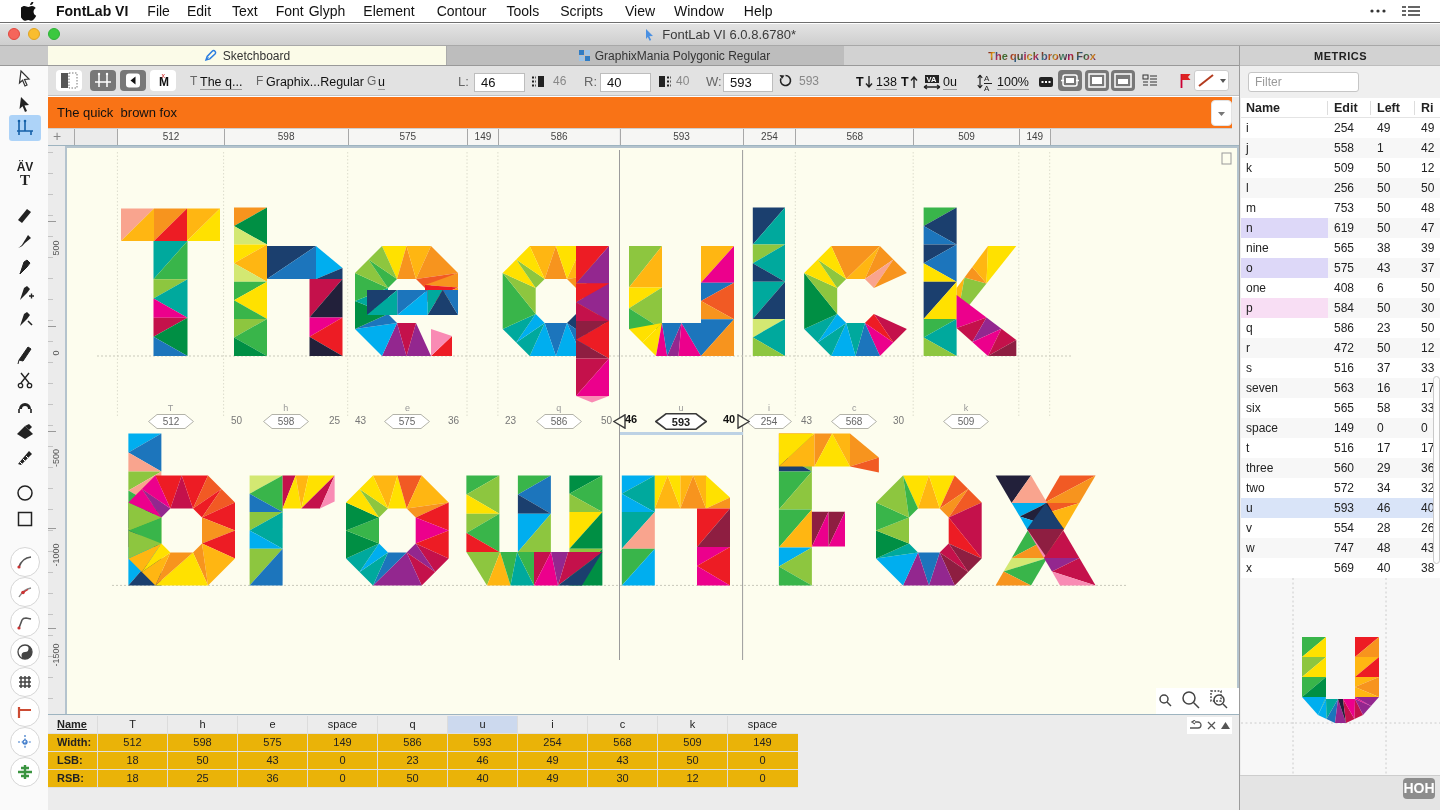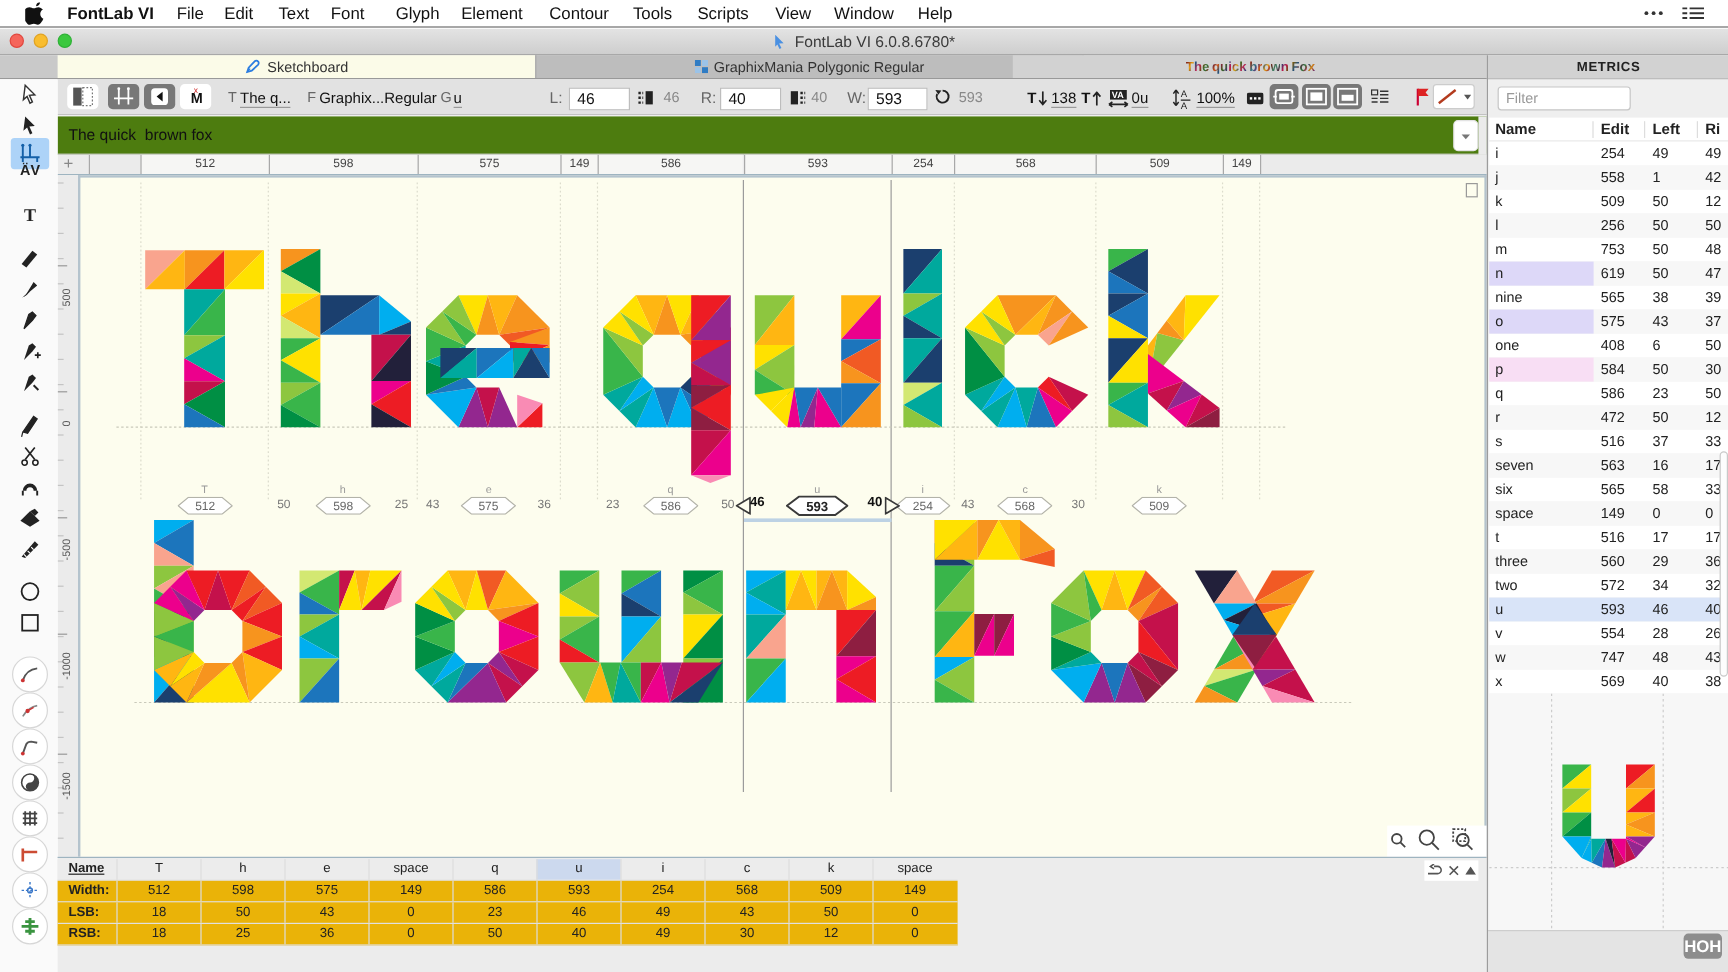--- a/index.html
+++ b/index.html
@@ -27,21 +27,21 @@
   .tbtn { position:absolute; top:70px; width:26px; height:21px; border-radius:4px; }
   .tbtn.dark { background:#787878; }
   .tbtn.lite { background:#fff; }
   .tlab { position:absolute; top:74px; font-size:12px; color:#666; }
   .tval { position:absolute; top:75px; font-size:12.5px; color:#111; }
   .tinput { position:absolute; top:73px; height:19px; background:#fff; border:1px solid #bdbdbd;
     font-size:13px; color:#111; padding:1px 0 0 6px; }
   .tgray { position:absolute; top:74px; font-size:12px; color:#888; }
 
   
-  #textrow { position:absolute; left:48px; top:97px; width:1191px; height:32px; background:#4d7c0f;
+  #textrow { position:absolute; left:48px; top:97px; width:1191px; height:32px; background:#f97316;
     border-bottom:1px solid #cfcfcf; }
 
   
   #hruler { position:absolute; left:48px; top:129px; width:1191px; height:17px; background:#ebebeb;
     border-bottom:1px solid #9eb4c0; font-size:10px; }
   #vruler { position:absolute; left:48px; top:146px; width:17px; height:568px; background:#ebebeb; }
 
   
   #canvas { position:absolute; left:65px; top:146px; width:1174px; height:568px; background:#fdfdee;
     border-left:2px solid #b4c3cd; border-top:2px solid #b4c3cd; border-right:2px solid #b4c3cd; }
@@ -81,21 +81,21 @@
 
 <div id="menubar">
   <svg width="16" height="19" viewBox="0 0 17 20" style="margin-left:21px;">
       <path d="M11.7 1.1c.1 1-.3 2-.9 2.7-.6.7-1.6 1.3-2.6 1.2-.1-1 .4-2 1-2.6.6-.7 1.7-1.2 2.5-1.3zM14.6 16.2c-.5 1.1-.7 1.6-1.4 2.5-.9 1.3-2.1 2.9-3.6 2.9-1.3 0-1.7-.9-3.5-.9s-2.2.9-3.5.9c-1.5 0-2.7-1.5-3.6-2.8-2.4-3.7-2.7-8-1.2-10.3 1.1-1.6 2.8-2.6 4.4-2.6 1.6 0 2.7 1 4 1 1.3 0 2.1-1 4-1 1.4 0 2.9.8 4 2.1-3.5 1.9-2.9 6.9.4 8.2z" transform="translate(1.5,-1.8)" fill="#111"></path>
     </svg>
   <span class="mi" style="font-weight:bold; margin-left:19px;">FontLab VI</span>
   <span class="mi" style="margin-left:19px;">File</span>
   <span class="mi" style="margin-left:17px;">Edit</span>
   <span class="mi" style="margin-left:21px;">Text</span>
   <span class="mi" style="margin-left:18px;">Font</span>
-  <span class="mi" style="margin-left:26px;">Glyph</span>
+  <span class="mi" style="margin-left:5px;">Glyph</span>
   <span class="mi" style="margin-left:18px;">Element</span>
   <span class="mi" style="margin-left:22px;">Contour</span>
   <span class="mi" style="margin-left:20px;">Tools</span>
   <span class="mi" style="margin-left:21px;">Scripts</span>
   <span class="mi" style="margin-left:22px;">View</span>
   <span class="mi" style="margin-left:19px;">Window</span>
   <span class="mi" style="margin-left:20px;">Help</span>
   <span style="margin-left:auto; margin-right:19px; color:#333; display:flex; align-items:center;">
     <svg width="20" height="14" viewBox="0 0 20 14">
         <circle cx="3" cy="7" r="1.6" fill="#333"></circle>
@@ -780,21 +780,21 @@
         <path d="M7 3 L15 11 L10.5 11.4 L13 17 L11 18 L8.6 12.3 L5.5 15 Z" fill="#222"></path>
       </svg>
     </div>
     <div class="ltool tsel" style="top:49px;">
       <svg width="22" height="22" viewBox="0 0 22 22">
         <path d="M5 4 v10 M11 4 v10 M3 14 h16 M5 14 v4 M17 14 v4" stroke="#1460a8" stroke-width="1.6" fill="none"></path>
         <circle cx="5" cy="4" r="1.3" fill="#1460a8"></circle>
         <circle cx="11" cy="4" r="1.3" fill="#1460a8"></circle>
       </svg>
     </div>
-    <div class="ltool" style="top:63px;justify-content:center;">
+    <div class="ltool" style="top:88px;justify-content:center;">
       <span style="font:600 12px/26px &quot;Liberation Sans&quot;,sans-serif;">ÄV</span>
     </div>
     <div class="ltool" style="top:101px;">
       <span style="font:600 15px/26px &quot;Liberation Serif&quot;,serif;">T</span>
     </div>
     <div class="ltool" style="top:136px;">
       <svg width="22" height="22" viewBox="0 0 22 22">
         <path d="M4 16 L13 5 l4 3 L8 19 Z" fill="#222"></path>
       </svg>
     </div>

